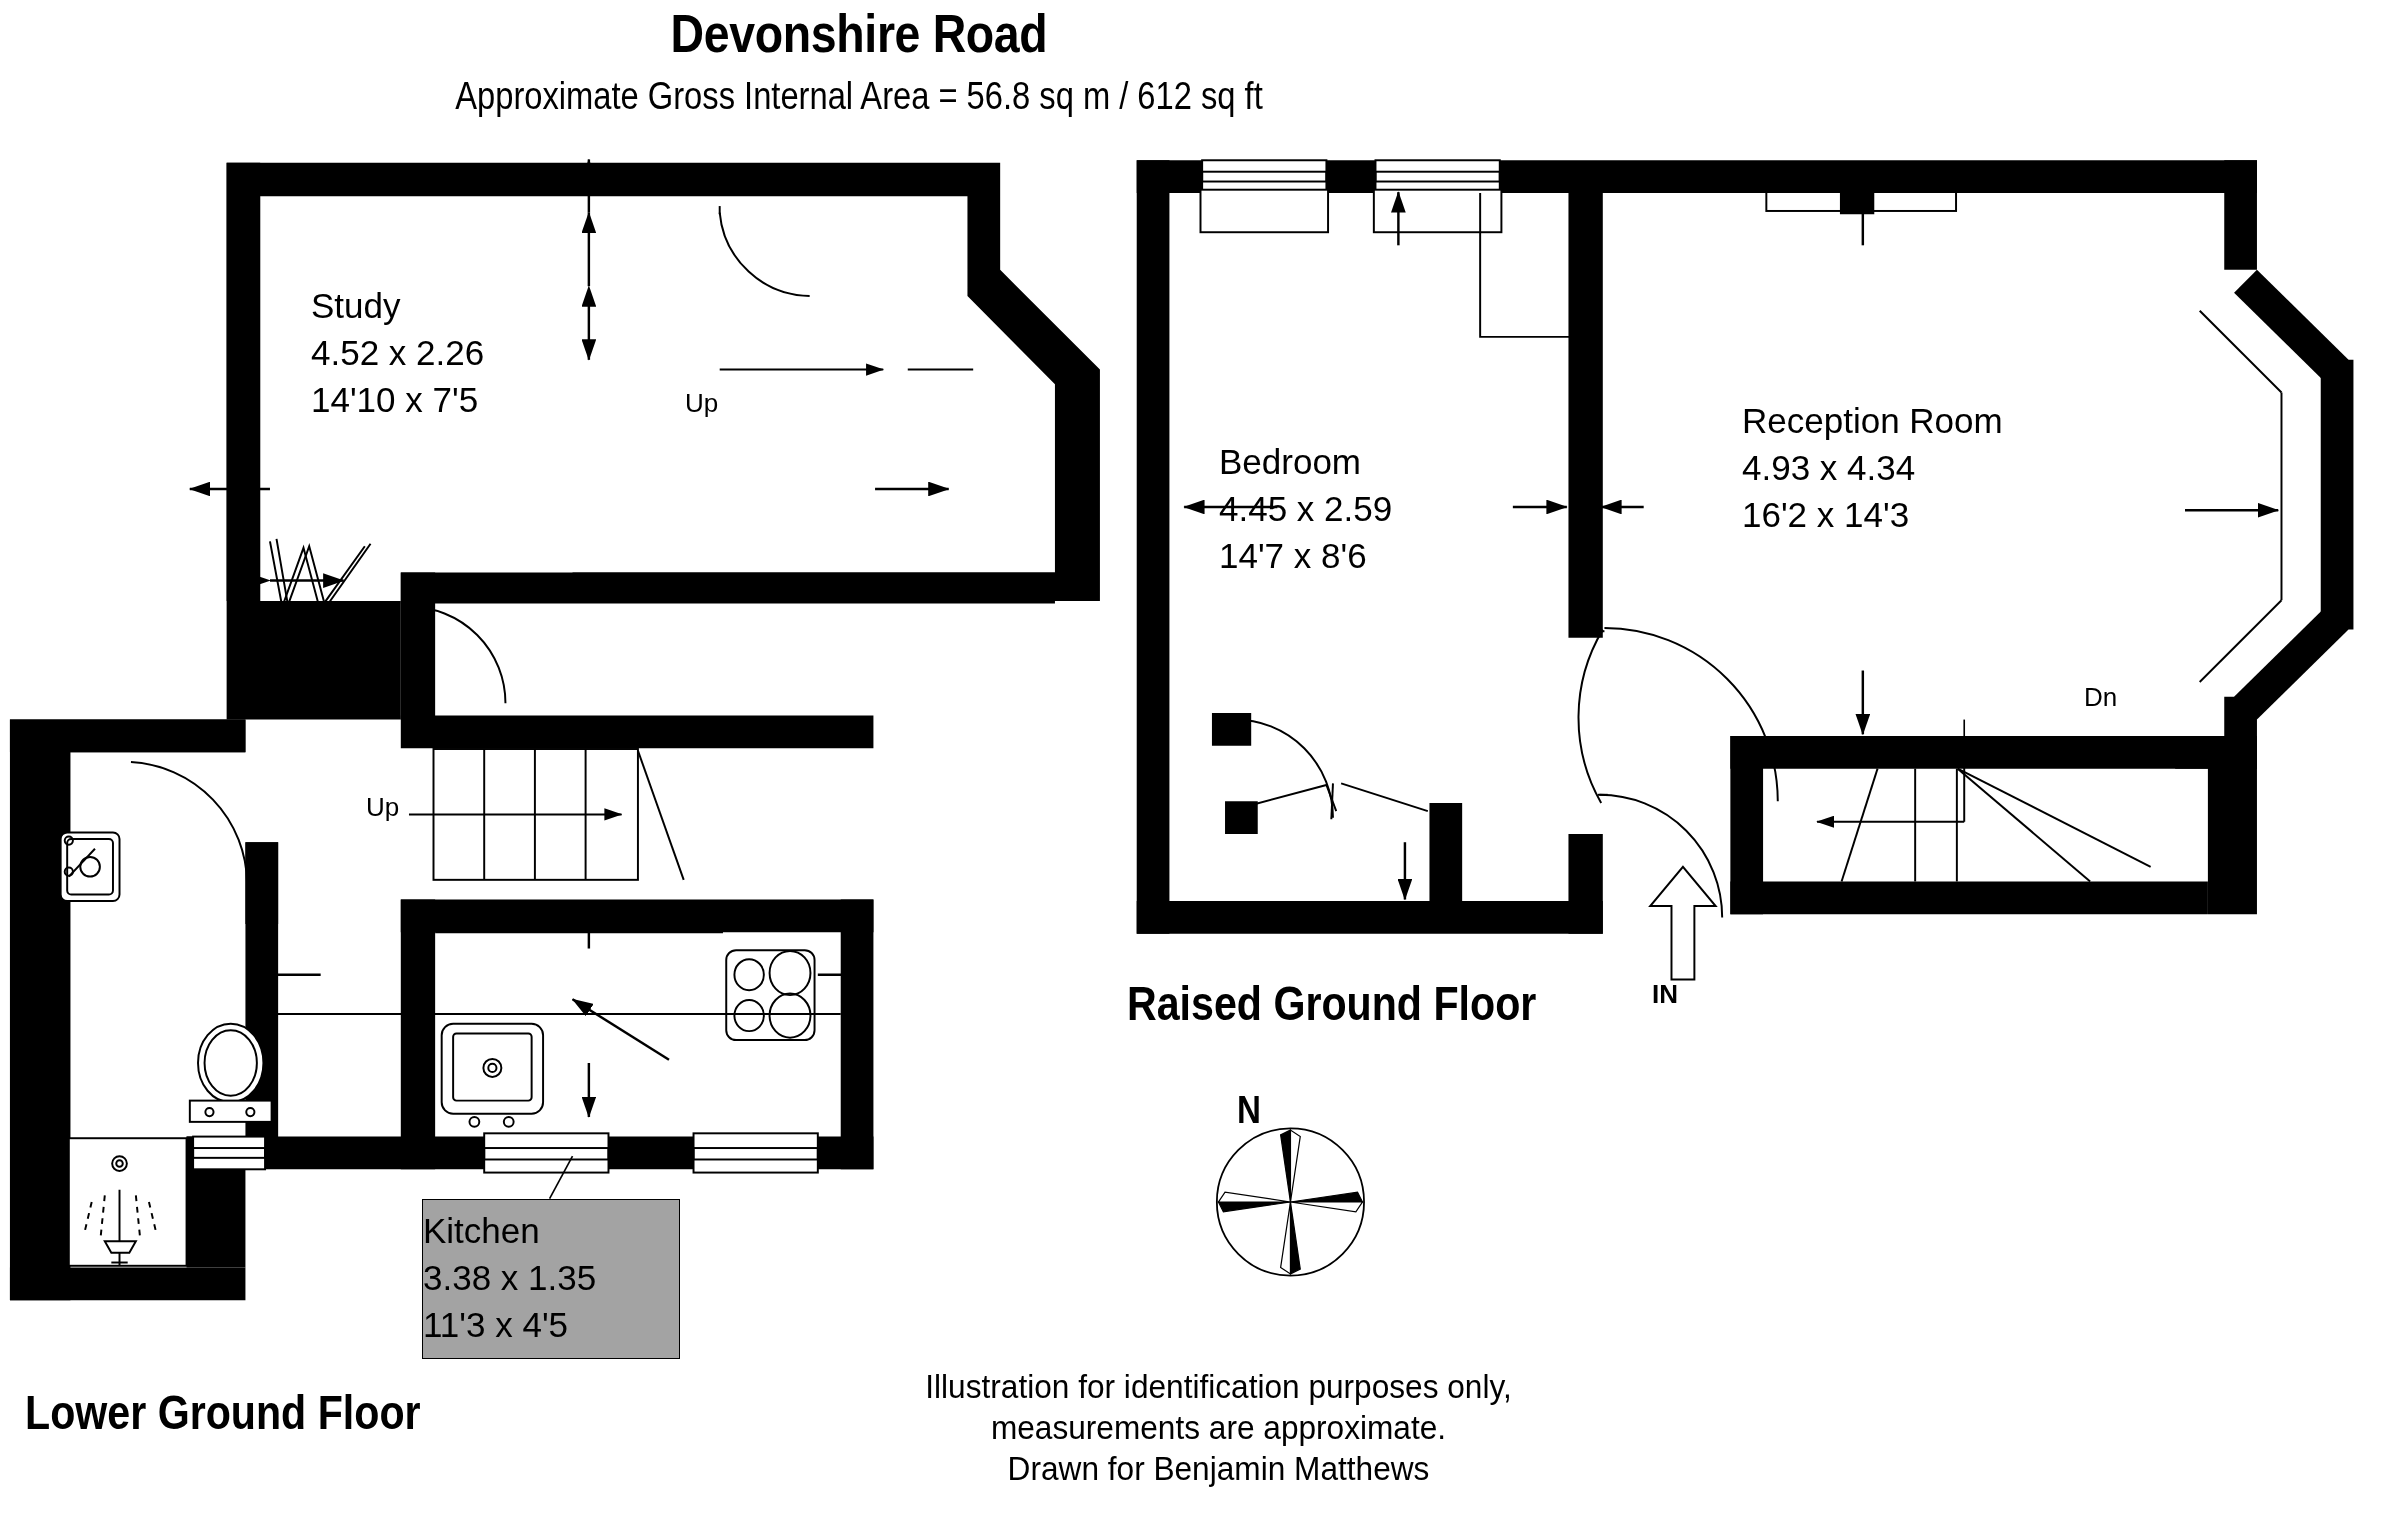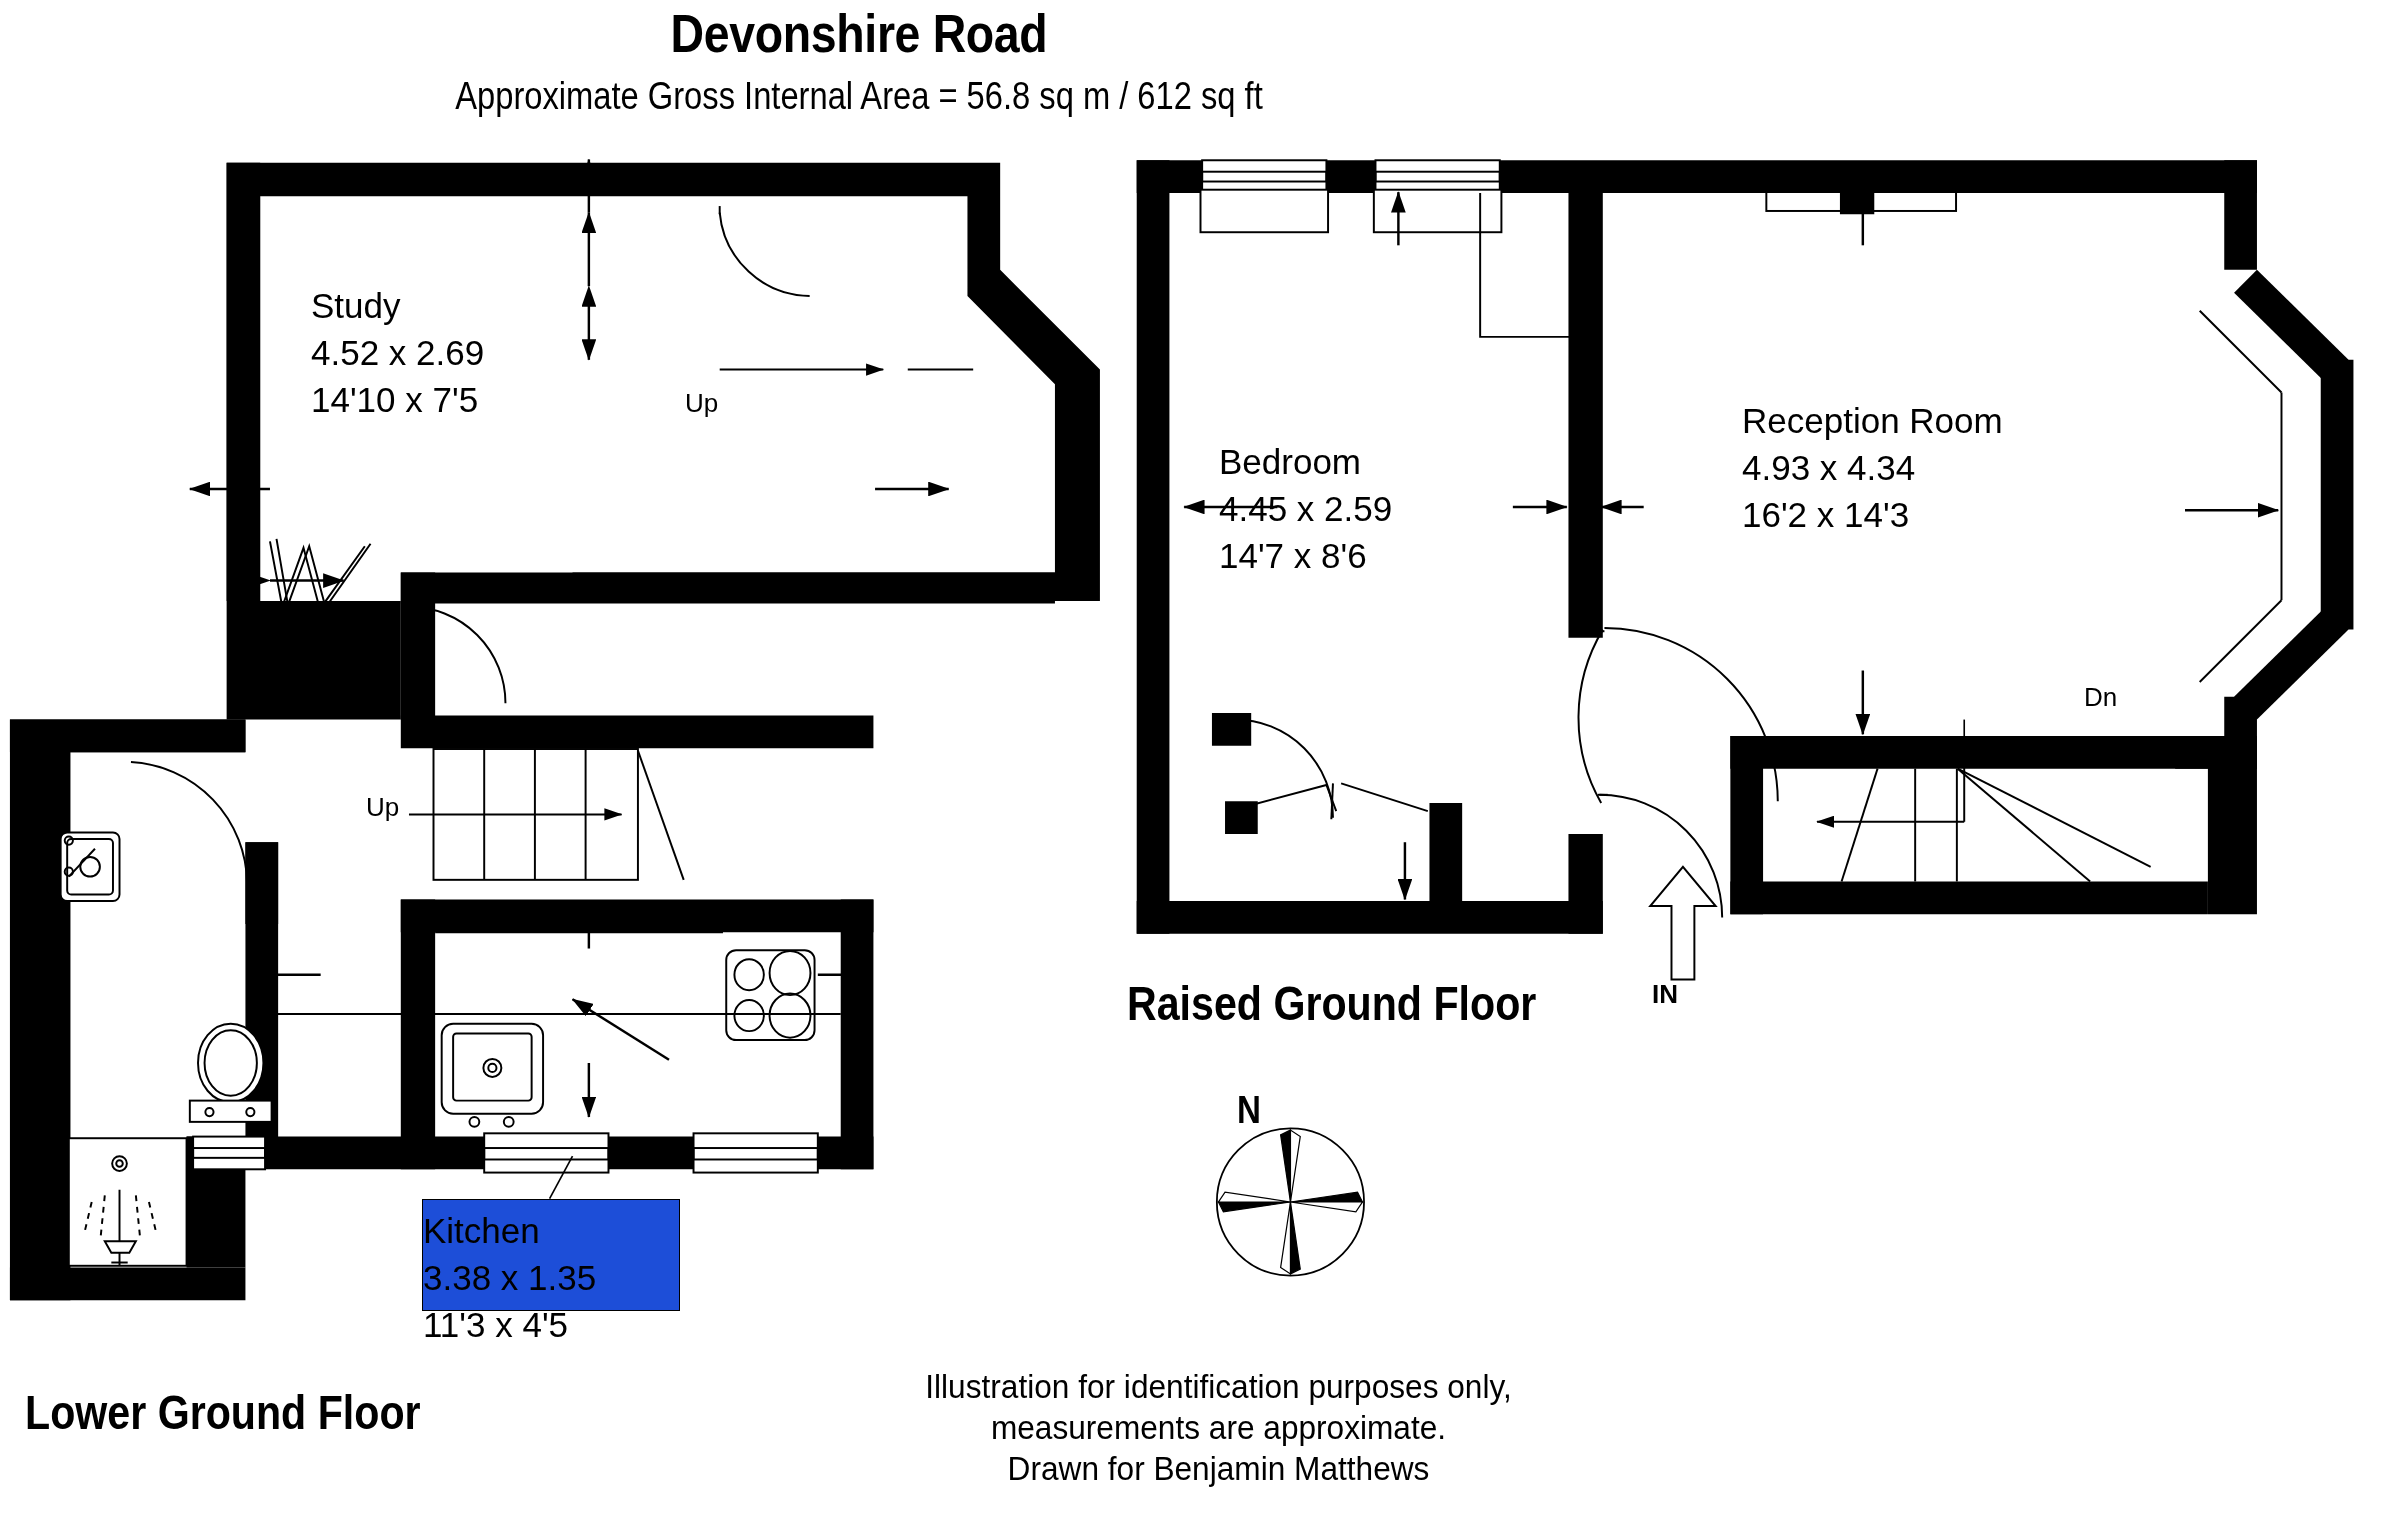--- a/index.html
+++ b/index.html
@@ -81,23 +81,23 @@
     transform: scaleX(0.93);
     transform-origin: center top;
   }
   .footer .ln { display: block; white-space: nowrap; }
 
   .kitchen-box {
     position: absolute;
     left: 422px;
     top: 1199px;
     width: 258px;
-    height: 112px;
+    height: 160px;
     border: 1.6px solid #000;
-    background: #1d4ed8;
+    background: #a3a3a3;
     box-sizing: border-box;
   }
   .kitchen-box .room-label {
     position: static;
     padding-top: 6.5px;
   }
   
   svg.plan { position: absolute; left: 0; top: 0; }
   .wall { fill: #000; }
   .thin { fill: none; stroke: #000; stroke-width: 2.4; }
@@ -392,21 +392,21 @@
       <path class="compass-light" d="M 0,0 L 80,12 L 88,0 Z"></path>
       <path class="compass-dark" d="M 0,0 L 12,82 L 0,88 Z"></path>
       <path class="compass-light" d="M 0,0 L -12,80 L 0,88 Z"></path>
       <path class="compass-dark" d="M 0,0 L -82,12 L -88,0 Z"></path>
       <path class="compass-light" d="M 0,0 L -80,-12 L -88,0 Z"></path>
     </g>
   </svg>
 
   <div class="room-label" style="left:311px; top:282px; width:344px;">
     <span class="ln">Study</span>
-    <span class="ln">4.52 x 2.69</span>
+    <span class="ln">4.52 x 2.26</span>
     <span class="ln">14'10 x 7'5</span>
   </div>
 
   <div class="small-label" style="left:685px; top:388px;"><span>Up</span></div>
 
   <div class="small-label" style="left:366px; top:792px;"><span>Up</span></div>
 
   <div class="kitchen-box">
     <div class="room-label" style="width:100%;">
       <span class="ln">Kitchen</span>

